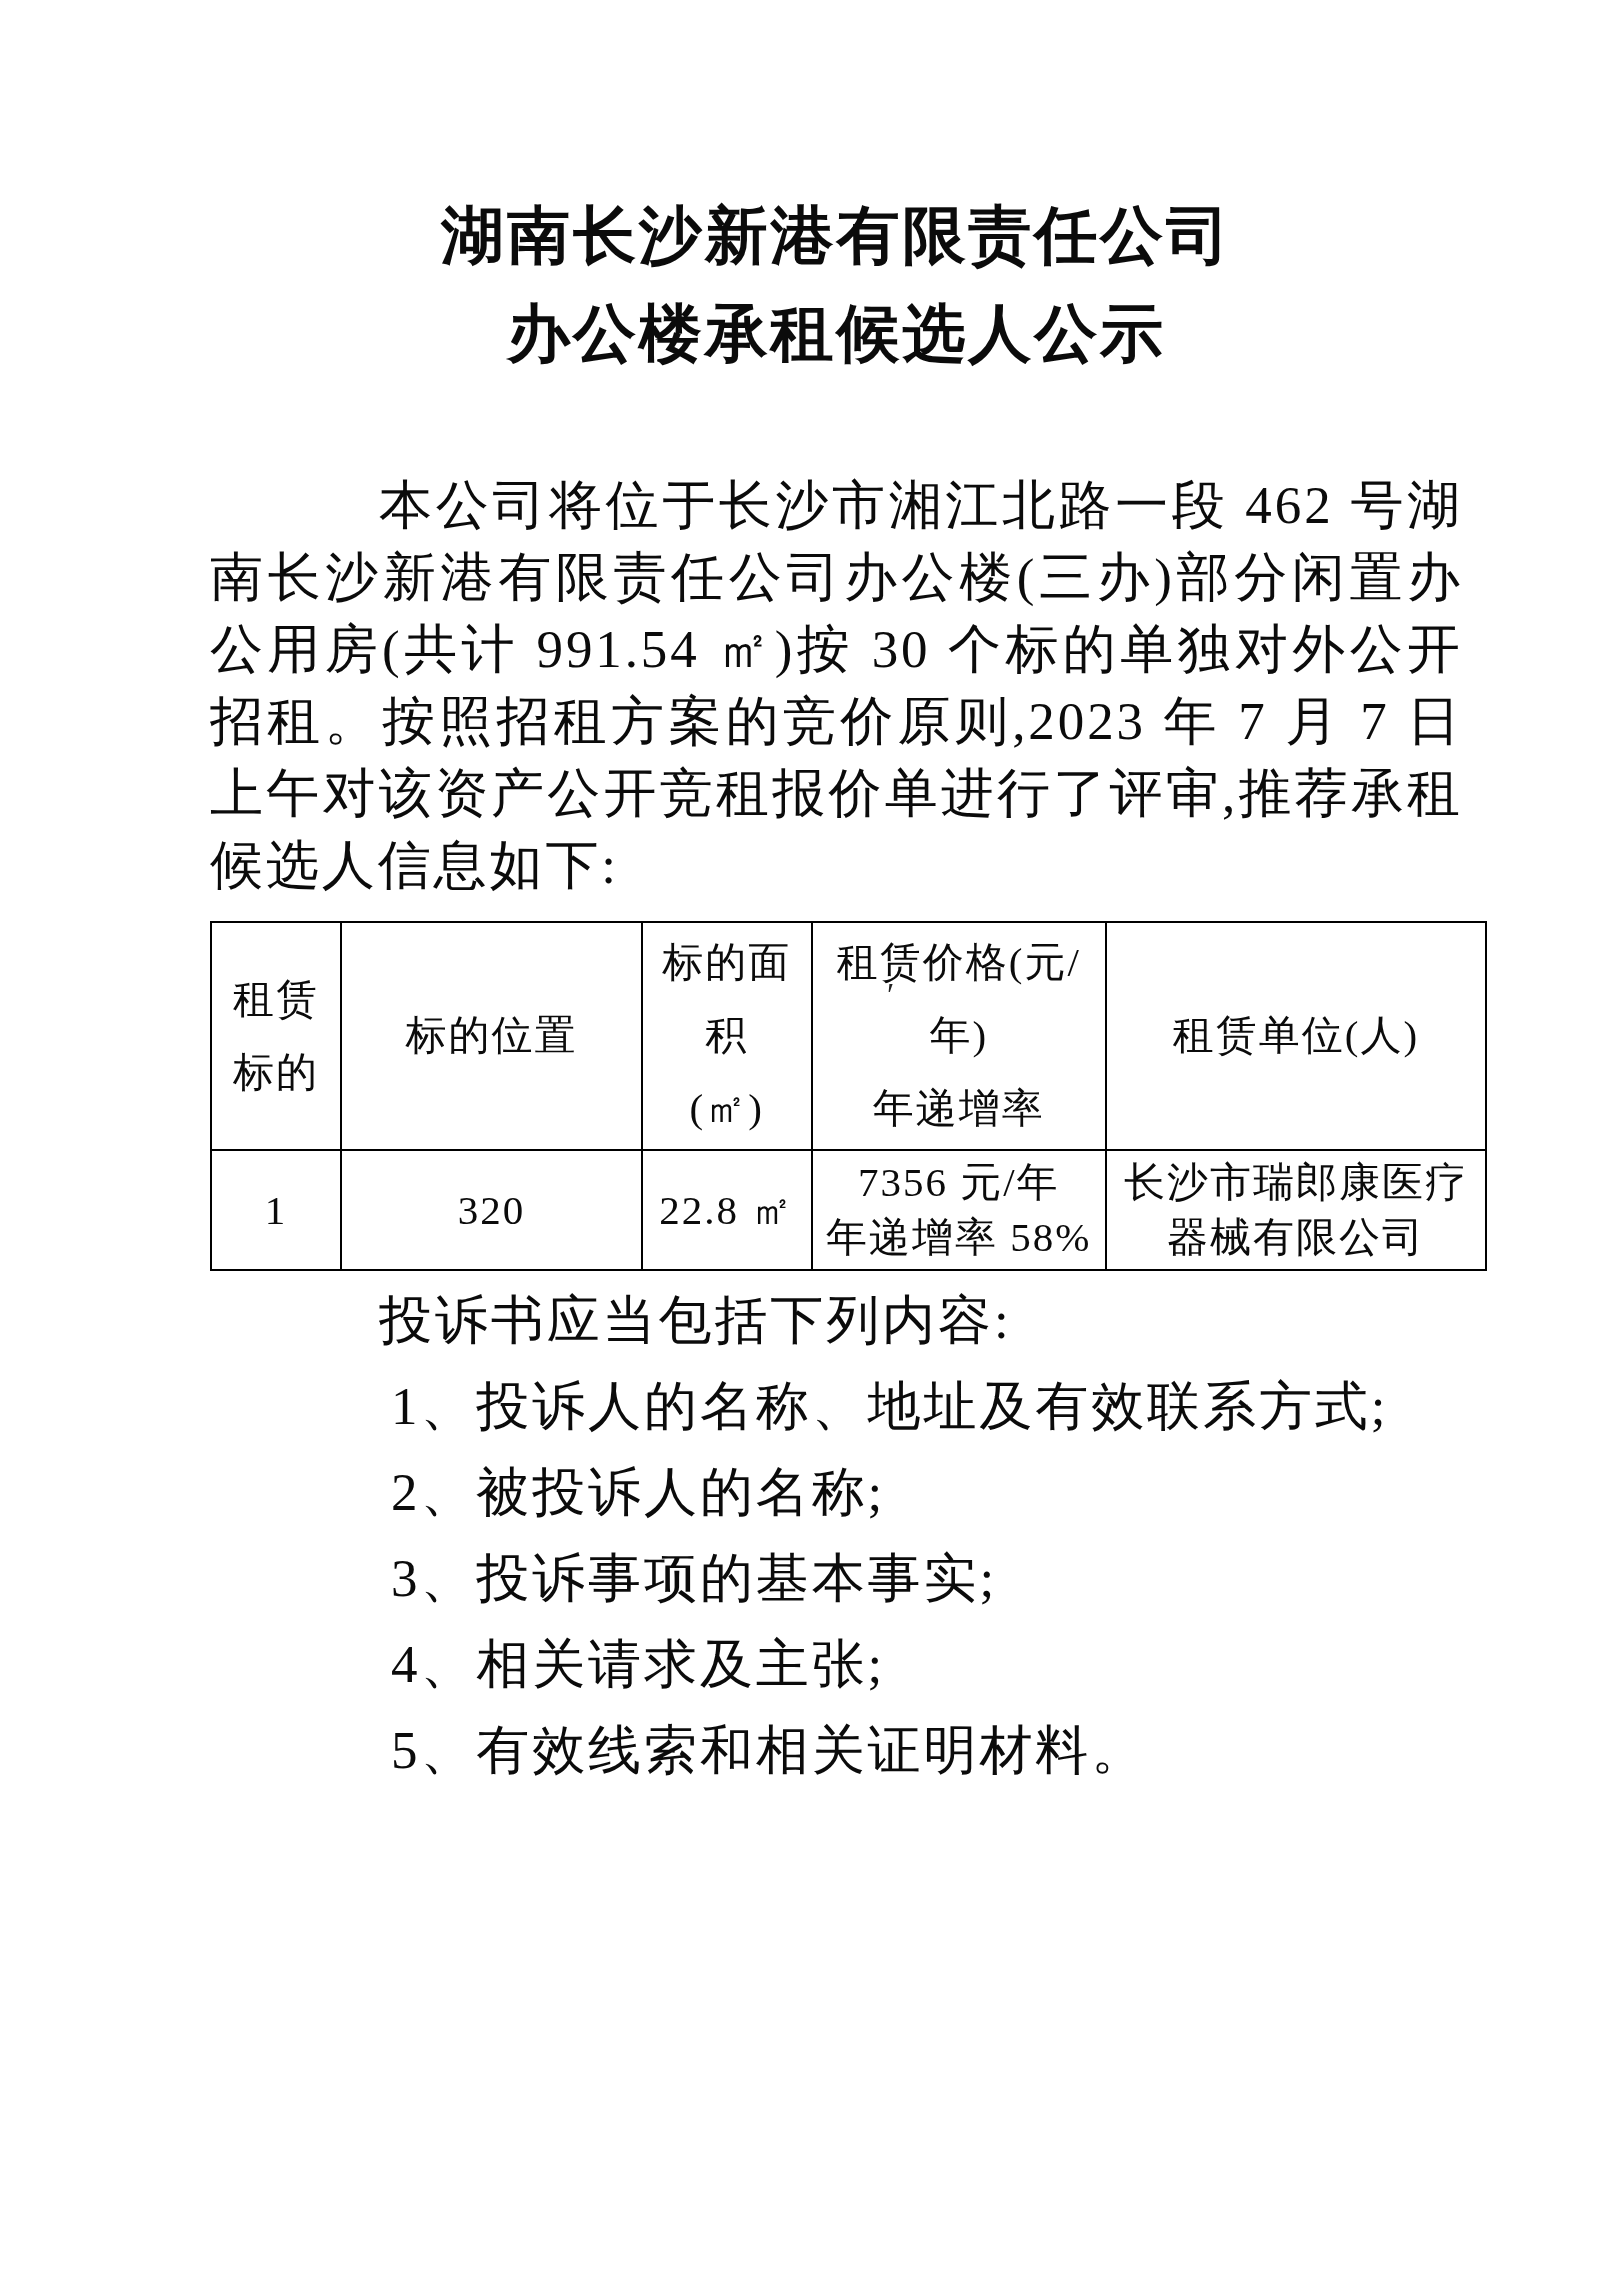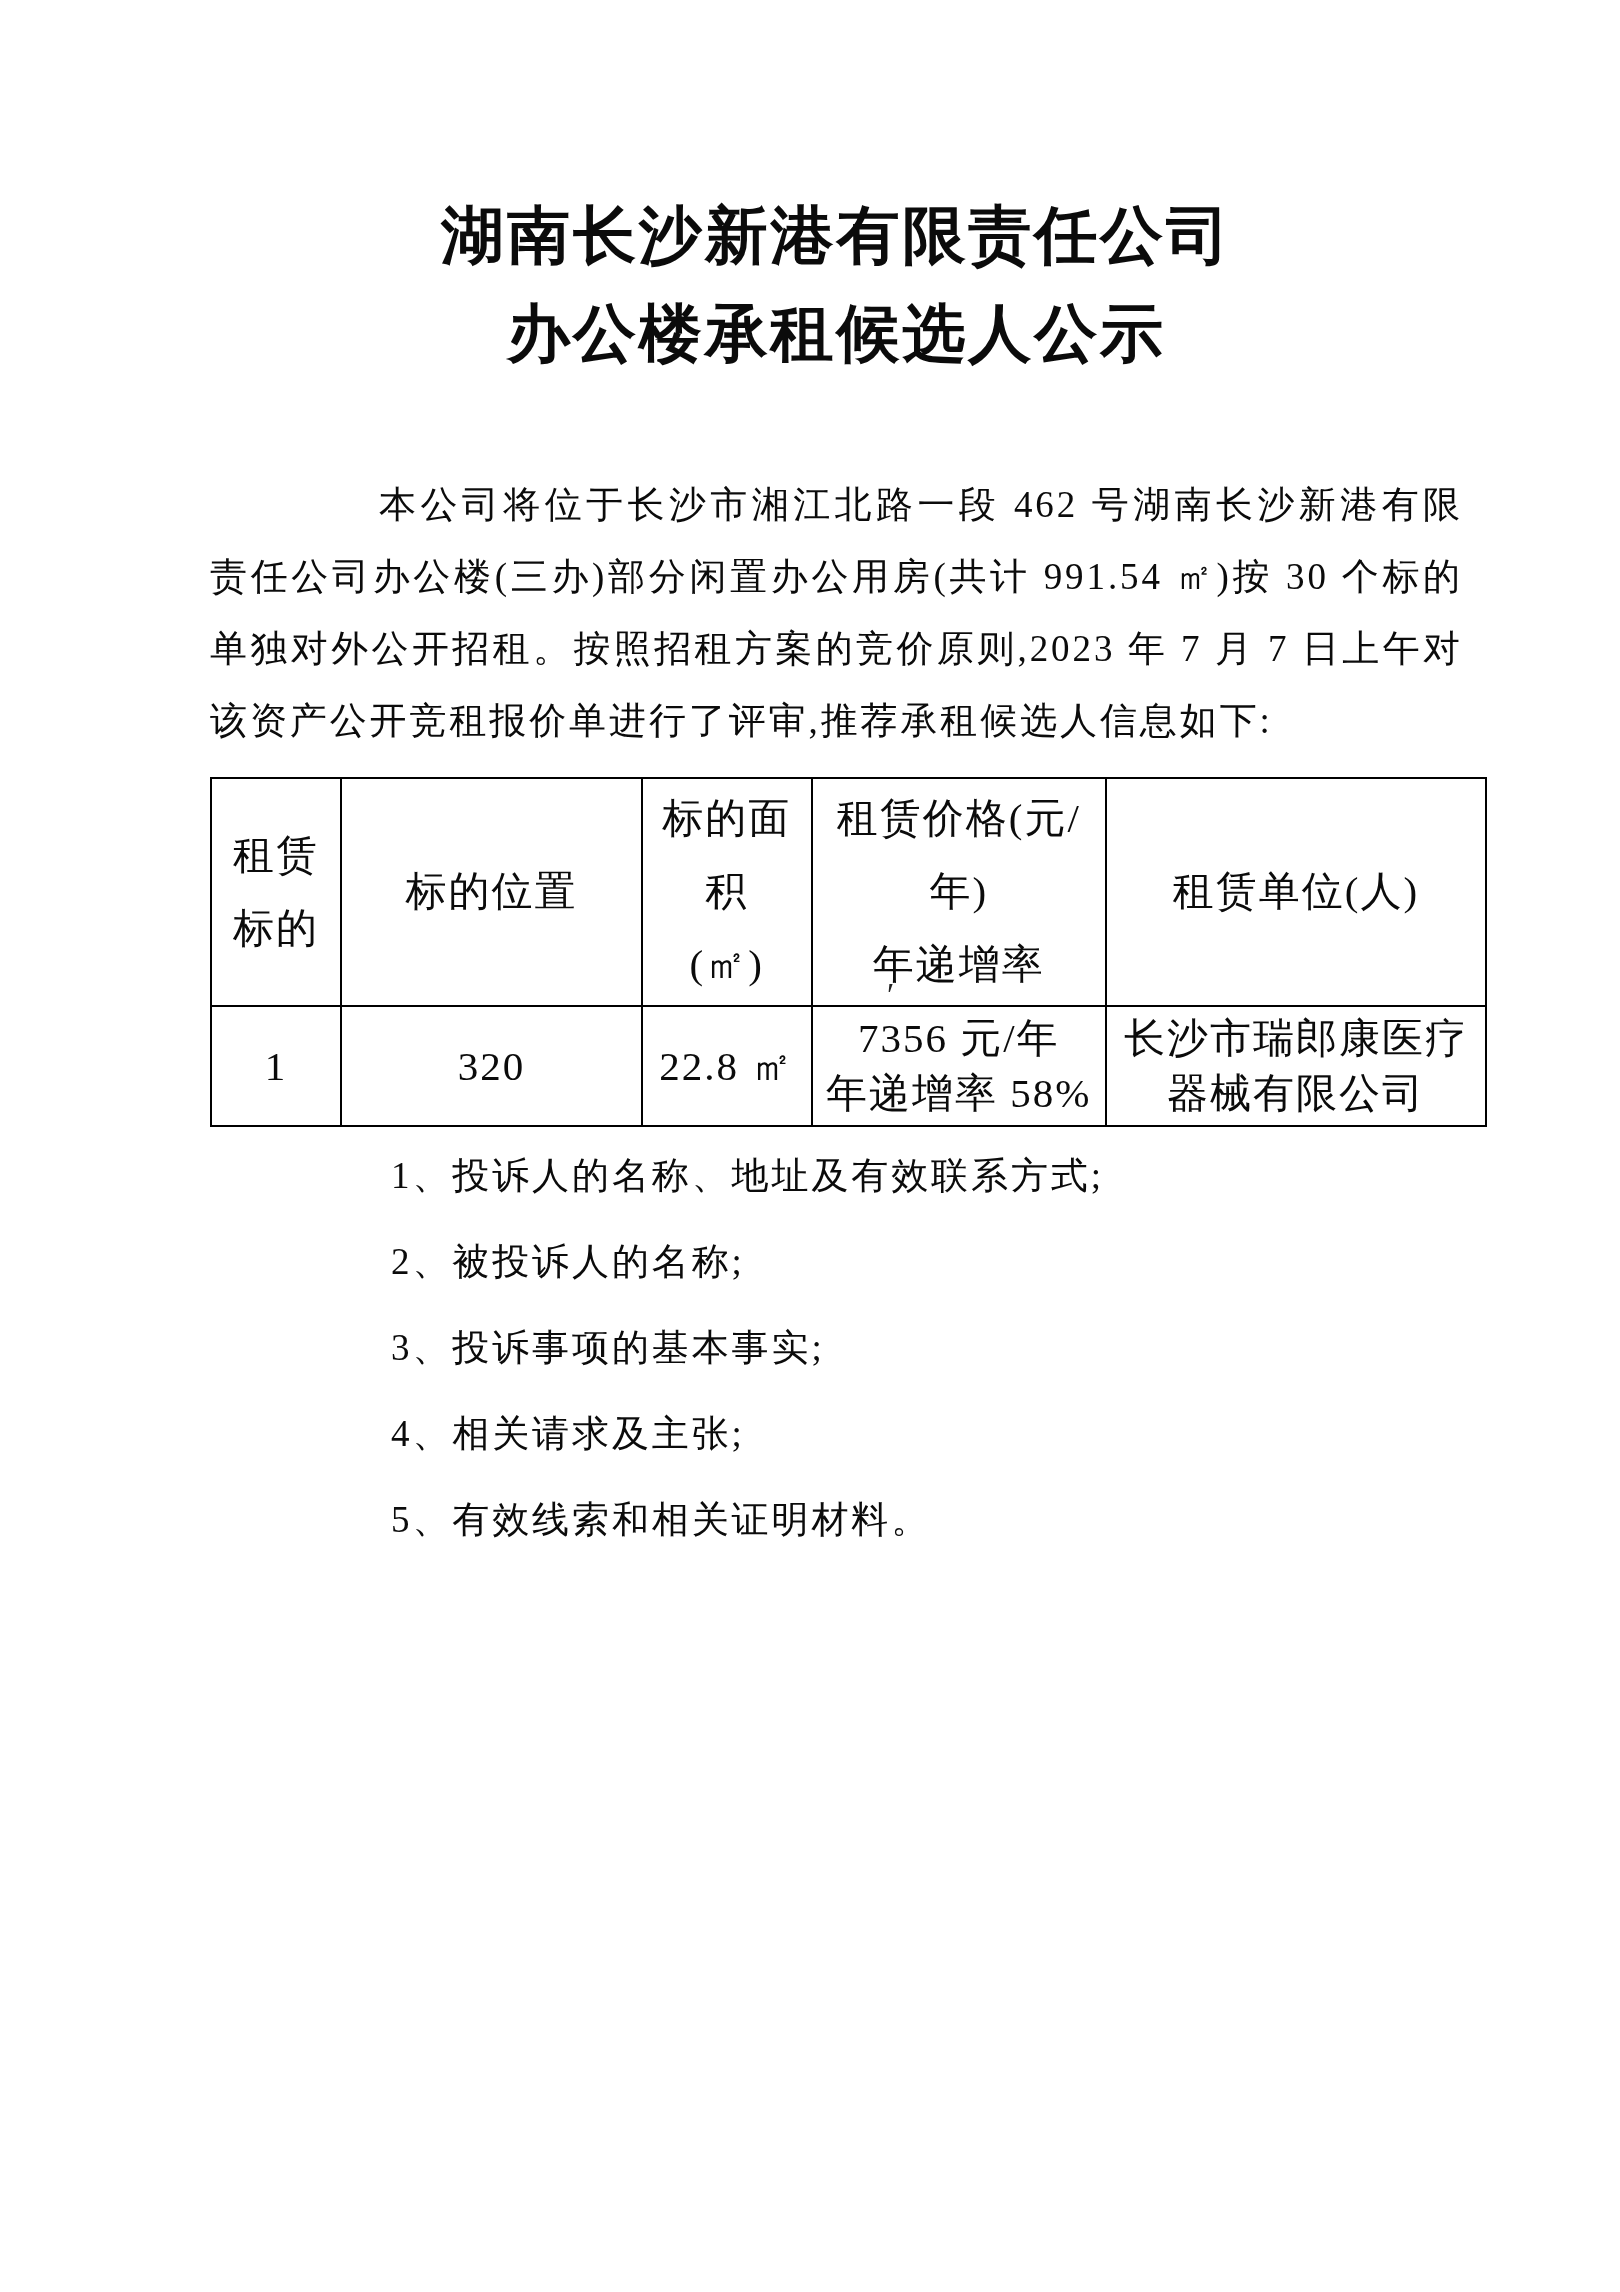--- a/index.html
+++ b/index.html
@@ -20,21 +20,21 @@
   }
   .title {
     font-size: 63px;
     font-weight: 700;
     text-align: center;
     line-height: 86px;
     letter-spacing: 2.9px;
   }
   .title-line { display: block; }
   .para {
-    font-size: 37px;
+    font-size: 53px;
     line-height: 74px;
     text-align: justify;
     letter-spacing: 2.9px;
   }
   .indent { text-indent: 169px; }
   .intro-para { margin-top: 92px; line-height: 72px; }
   .rental-table {
     width: 100%;
     border-collapse: collapse;
     table-layout: fixed;
@@ -102,20 +102,21 @@
         <td>22.8 ㎡</td>
         <td>7356 元/年
 年递增率 58%</td>
         <td>长沙市瑞郎康医疗
 器械有限公司</td>
       </tr>
     </tbody>
   </table>
 
 
+  <p class="para indent">投诉书应当包括下列内容:</p>
 
   <ol class="complaint-list">
     <li class="para indent">1、投诉人的名称、地址及有效联系方式;</li>
     <li class="para indent">2、被投诉人的名称;</li>
     <li class="para indent">3、投诉事项的基本事实;</li>
     <li class="para indent">4、相关请求及主张;</li>
     <li class="para indent">5、有效线索和相关证明材料。</li>
   </ol>
 
   <span class="scan-artifact">ʹ</span>

